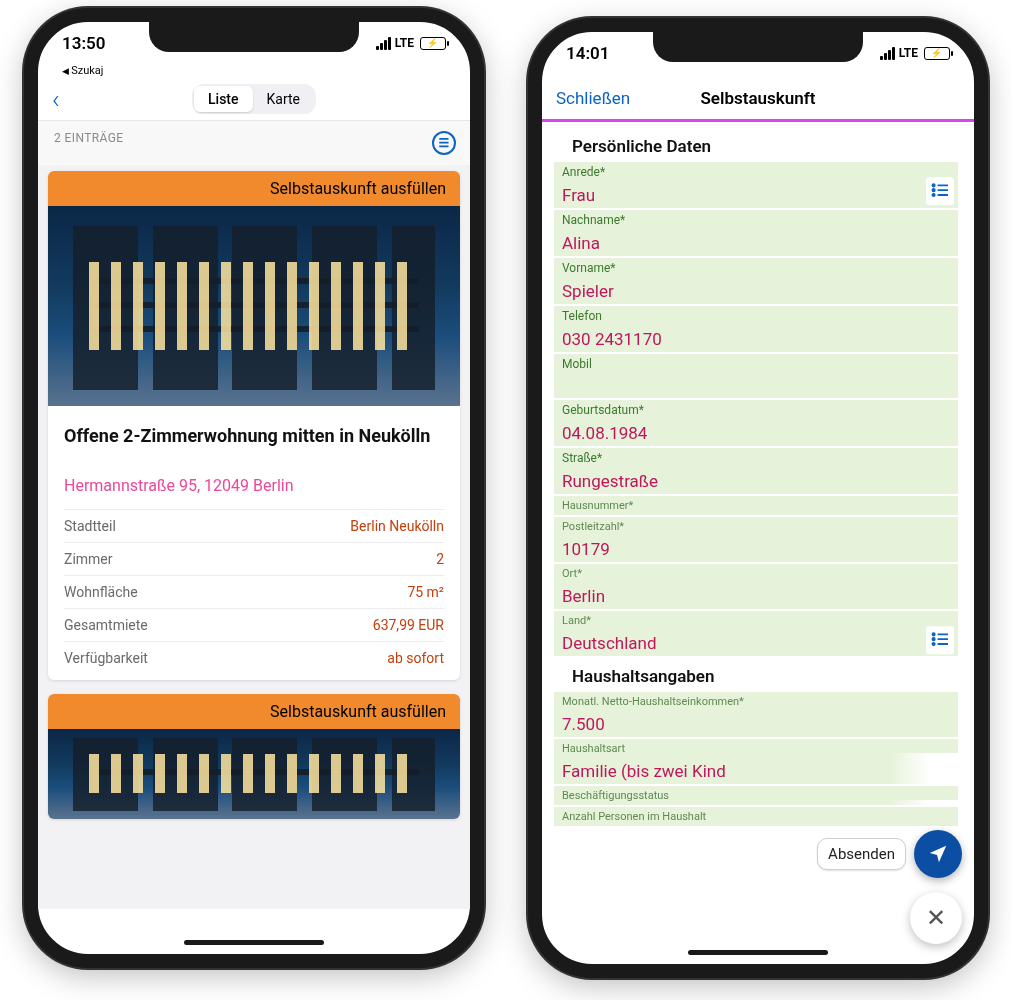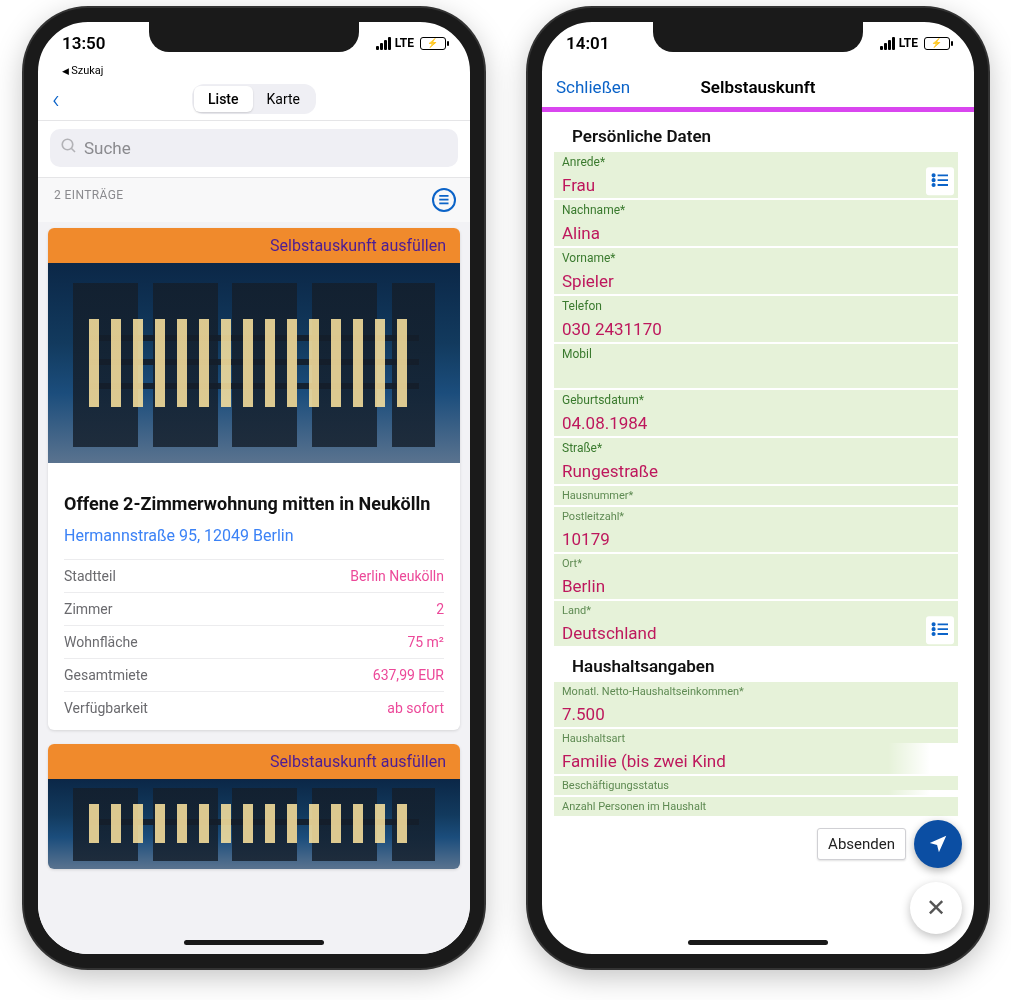--- a/index.html
+++ b/index.html
@@ -14,21 +14,21 @@
     position: absolute;
     width: 460px;
     height: 960px;
     border: 14px solid #1a1a1a;
     border-radius: 64px;
     background: #fff;
     overflow: hidden;
     box-shadow: 0 0 0 2px #333, 0 8px 30px rgba(0,0,0,.25);
   }
   .phone.left { left: 24px; top: 8px; }
-  .phone.right { left: 528px; top: 8px; }
+  .phone.right { left: 528px; top: 18px; }
   .notch {
     position: absolute;
     top: -4px; left: 50%; transform: translateX(-50%);
     width: 210px; height: 34px;
     background: #1a1a1a;
     border-bottom-left-radius: 20px;
     border-bottom-right-radius: 20px;
     z-index: 50;
   }
   .statusbar {
@@ -94,21 +94,21 @@
     display: flex; align-items: center; justify-content: center; color: #0b63c8;
     font-size: 12px; font-weight: 700;
   }
 
   .listarea { background: #f2f2f5; height: calc(100% - 44px - 44px - 56px - 44px); overflow: hidden; padding: 6px 10px; }
   .card {
     background: #fff; border-radius: 6px; box-shadow: 0 1px 3px rgba(0,0,0,.12);
     overflow: hidden; margin-bottom: 14px;
   }
   .banner {
-    background: #f08a2c; color: #4c1d95; text-align: right;
+    background: #f08a2c; color: #000000; text-align: right;
     font-size: 16px; padding: 8px 14px; font-weight: 400;
   }
   .hero {
     height: 200px;
     background:
       linear-gradient(180deg, #0b2747 0%, #123a5e 40%, #1b4d7c 65%, #5a738f 100%);
     position: relative;
     overflow: hidden;
   }
   .building-sil {
@@ -122,36 +122,36 @@
     opacity: .9;
   }
   .building-windows {
     position: absolute; left: 10%; right: 10%; top: 28%; height: 44%;
     background:
       repeating-linear-gradient(90deg, rgba(255,230,160,.85) 0 10px, transparent 10px 22px),
       repeating-linear-gradient(0deg, transparent 0 18px, rgba(20,30,42,.9) 18px 24px);
     filter: blur(.4px);
   }
   .hero2 { height: 90px; }
-  .cardbody { padding: 30px 16px 6px; }
+  .cardbody { padding: 19px 16px 6px; }
   .title { font-size: 18px; font-weight: 700; line-height: 1.25; color: #111; }
-  .subtitle { font-size: 16px; color: #3b82f6; margin-top: 10px; }
+  .subtitle { font-size: 16px; color: #ec4899; margin-top: 28px; }
   .proplist { margin-top: 14px; }
   .proprow {
     display: flex; justify-content: space-between; align-items: center;
     font-size: 14px; color: #6a6a6e; padding: 8px 0;
     border-top: 1px solid #ececee;
   }
   .proprow:first-child { border-top: 1px solid #ececee; }
   .proprow .k { color: #6a6a6e; }
-  .proprow .v { color: #ec4899; }
+  .proprow .v { color: #c2410c; }
 
   
   .navbar2 {
-    position: relative; height: 46px; border-bottom: 5px solid #d946ef;
+    position: relative; height: 46px; border-bottom: 3px solid #d946ef;
     display: flex; align-items: center; justify-content: center;
     font-size: 17px; font-weight: 600;
   }
   .navbar2 .close {
     position: absolute; left: 14px; color: #0b63c8; font-weight: 400; font-size: 17px;
   }
   .formarea {
     height: calc(100% - 44px - 46px);
     overflow: hidden; padding: 6px 12px 0 12px; position: relative;
   }
@@ -171,21 +171,21 @@
   .fld.row { position: relative; }
   .picklist {
     position: absolute; right: 4px; top: 50%; transform: translateY(-28%);
     color: #0b63c8; font-size: 20px; background: #fff; padding: 2px 4px; border-radius: 3px;
   }
   .fab-row {
     position: absolute; right: 12px; bottom: 86px;
     display: flex; align-items: center; gap: 8px; z-index: 5;
   }
   .fab-label {
-    background: #fff; border: 1px solid #d0d0d4; border-radius: 3px;
+    background: #fff; border: 1px solid #d0d0d4; border-radius: 10px;
     padding: 6px 10px; font-size: 15px; color: #222; box-shadow: 0 1px 2px rgba(0,0,0,.12);
   }
   .fab {
     width: 48px; height: 48px; border-radius: 50%; background: #0b4ea3; color: #fff;
     display: flex; align-items: center; justify-content: center;
     box-shadow: 0 3px 8px rgba(0,0,0,.3);
   }
   .fab svg { width: 22px; height: 22px; fill: #fff; }
   .fab2 {
     position: absolute; right: 12px; bottom: 20px;
@@ -224,31 +224,20 @@
   <div class="breadcrumb">Szukaj</div>
 
   <div class="navbar">
     <span class="back">‹</span>
     <div class="segmented">
       <div class="seg active">Liste</div>
       <div class="seg">Karte</div>
     </div>
   </div>
 
-  <div class="searchwrap">
-    <div class="searchfield">
-      <span class="mag">
-        <svg width="18" height="18" viewBox="0 0 24 24" fill="none" stroke="#8a8a8e" stroke-width="2.2">
-            <circle cx="10" cy="10" r="7"></circle>
-            <line x1="20" y1="20" x2="15" y2="15"></line>
-          </svg>
-      </span>
-      <span>Suche</span>
-    </div>
-  </div>
 
   <div class="countrow">
     <span>2 EINTRÄGE</span>
     <span class="filtericon">☰</span>
   </div>
 
   <div class="listarea">
     <div class="card">
       <div class="banner">Selbstauskunft ausfüllen</div>
       <div class="hero">

